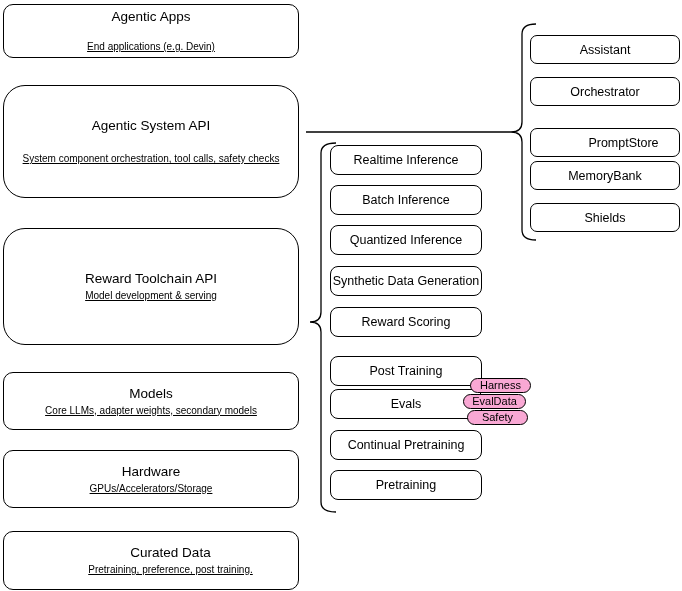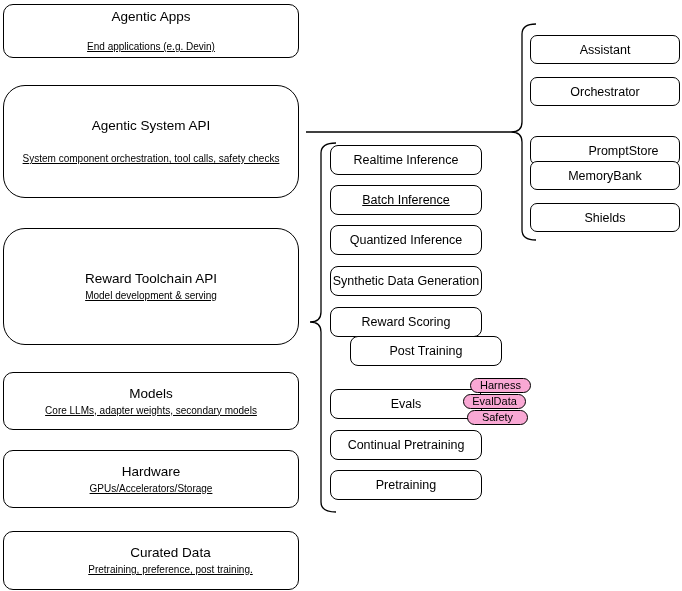--- a/index.html
+++ b/index.html
@@ -133,32 +133,32 @@
     <div class="layer-title">Hardware</div>
     <div class="layer-subtitle">GPUs/Accelerators/Storage</div>
   </div>
 
   <div class="layer-box small" style="top:531px; height:59px;padding-left:39px;">
     <div class="layer-title">Curated Data</div>
     <div class="layer-subtitle">Pretraining, preference, post training.</div>
   </div>
 
   <div class="tool-box" style="top:145px;">Realtime Inference</div>
-  <div class="tool-box" style="top:185px;text-decoration:underline;">Batch Inference</div>
+  <div class="tool-box" style="top:185px;">Batch Inference</div>
   <div class="tool-box" style="top:225px;">Quantized Inference</div>
   <div class="tool-box" style="top:266px;">Synthetic Data Generation</div>
   <div class="tool-box" style="top:307px;">Reward Scoring</div>
-  <div class="tool-box" style="top:336px;margin-left:20px;">Post Training</div>
+  <div class="tool-box" style="top:356px;">Post Training</div>
   <div class="tool-box" style="top:389px;">Evals</div>
   <div class="tool-box" style="top:430px;">Continual Pretraining</div>
   <div class="tool-box" style="top:470px;">Pretraining</div>
 
   <div class="tag-pill" style="left:470px; top:378px; width:61px; height:15px;">Harness</div>
   <div class="tag-pill" style="left:463px; top:394px; width:63px; height:15px;">EvalData</div>
   <div class="tag-pill" style="left:467px; top:410px; width:61px; height:15px;">Safety</div>
 
   <div class="comp-box" style="top:77px;">Orchestrator</div>
   <div class="comp-box" style="top:35px;">Assistant</div>
-  <div class="comp-box" style="top:136px;padding-left:37px;">PromptStore</div>
+  <div class="comp-box" style="top:128px;padding-left:37px;">PromptStore</div>
   <div class="comp-box" style="top:161px;">MemoryBank</div>
   <div class="comp-box" style="top:203px;">Shields</div>
 
 </div>
 
 </body></html>

